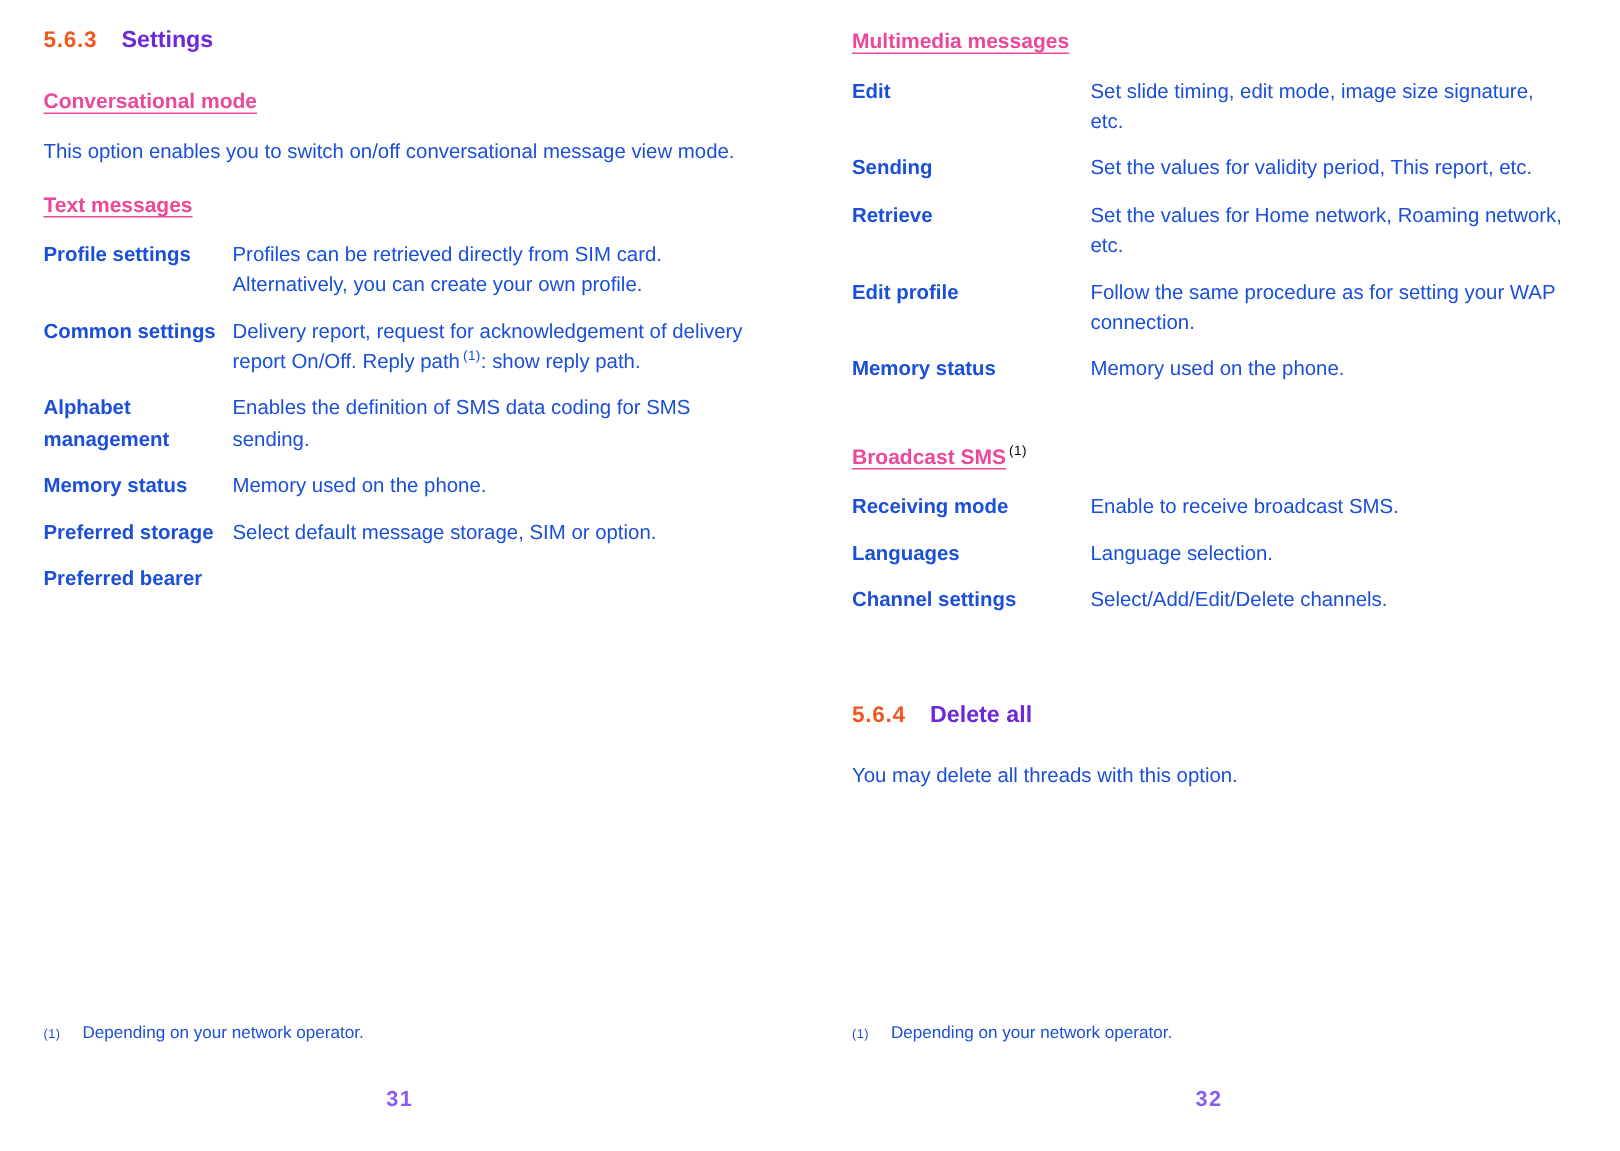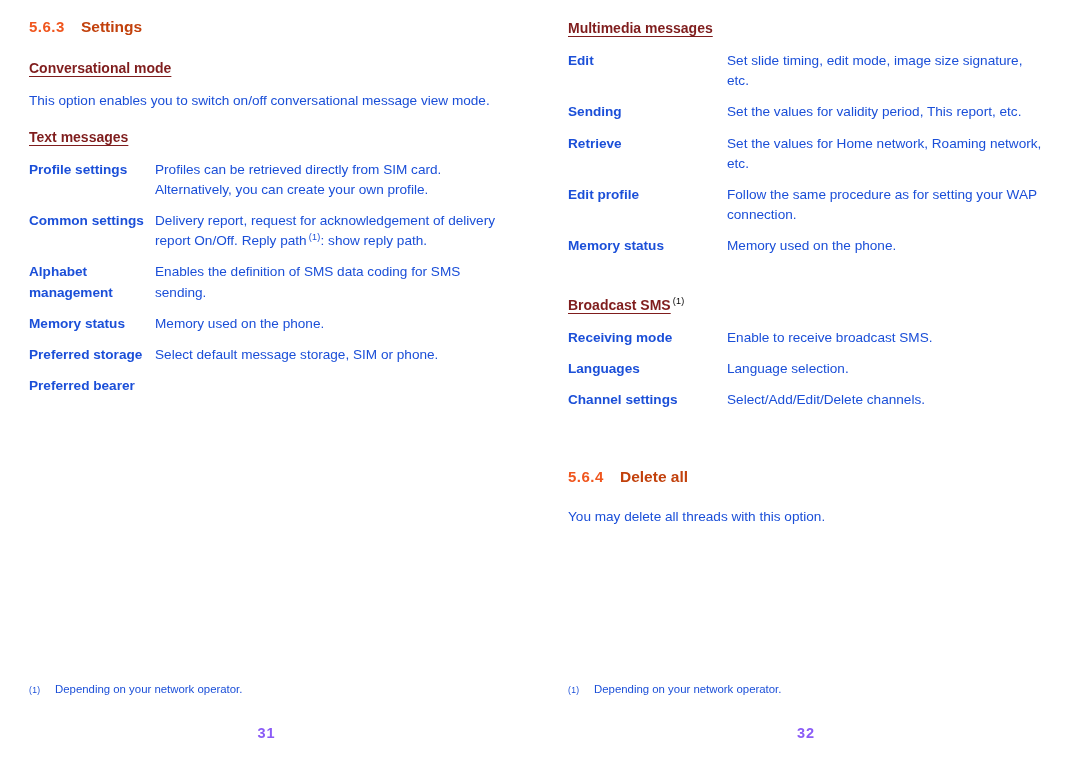--- a/index.html
+++ b/index.html
@@ -40,28 +40,28 @@
     line-height: 1.1;
   }
   .section-num {
     color: #F0561E;
     font-weight: bold;
     font-size: 15px;
     letter-spacing: 0.5px;
     min-width: 52px;
   }
   .section-title {
-    color: #c2410c;
+    color: #6d28d9;
     font-weight: bold;
     font-size: 15.5px;
   }
 
   
   .sub-head {
-    color: #7f1d1d;
+    color: #ec4899;
     font-weight: bold;
     font-size: 14px;
     text-decoration: underline;
     text-underline-offset: 3px;
     margin: 0 0 14px 0;
     display: inline-block;
   }
   .sub-head-wrap { margin: 0 0 14px 0; line-height: 1.2; }
   .sub-head-wrap .sub-head { margin: 0; }
 
@@ -186,21 +186,21 @@
           <div class="def-desc">Enables the definition of SMS data coding for SMS sending.</div>
         </div>
 
         <div class="def-row">
           <div class="def-label">Memory status</div>
           <div class="def-desc">Memory used on the phone.</div>
         </div>
 
         <div class="def-row">
           <div class="def-label">Preferred storage</div>
-          <div class="def-desc">Select default message storage, SIM or phone.</div>
+          <div class="def-desc">Select default message storage, SIM or option.</div>
         </div>
 
         <div class="def-row">
           <div class="def-label">Preferred bearer</div>
         </div>
 
       </div>
     </div>
 
     <div class="footer">

